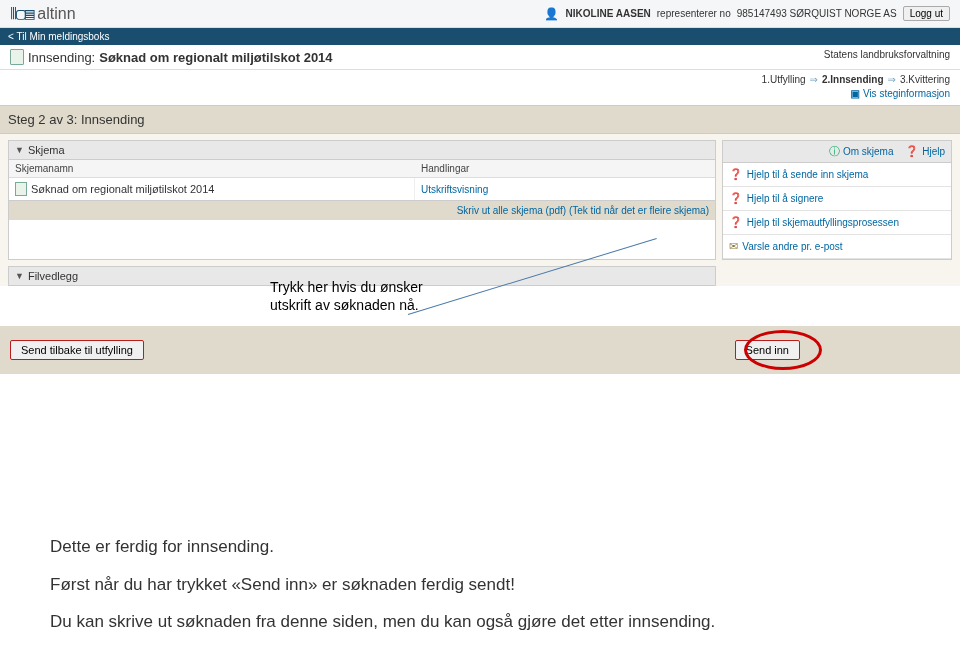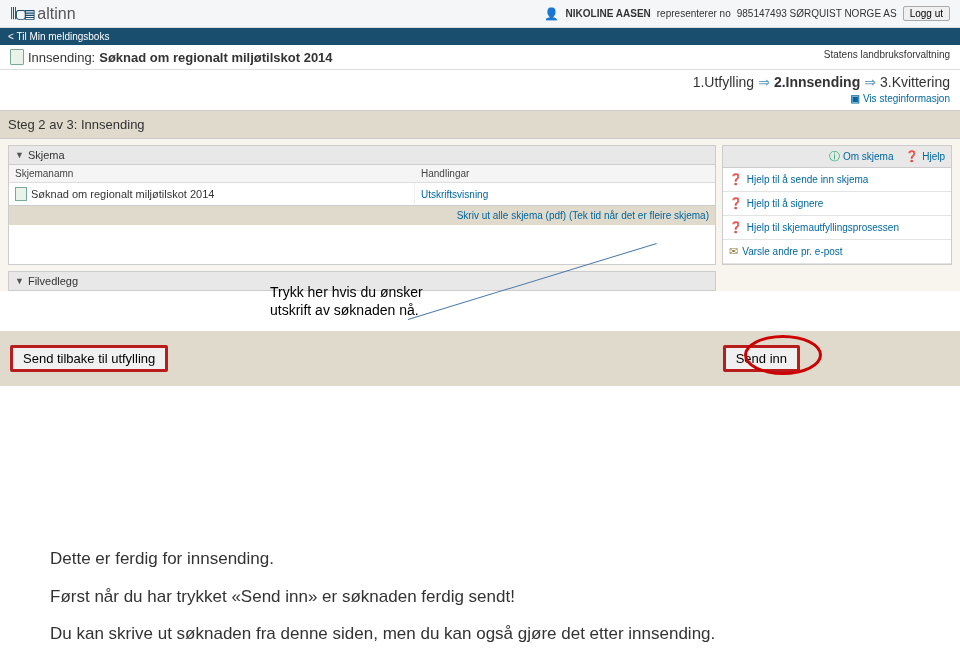--- a/index.html
+++ b/index.html
@@ -14,21 +14,21 @@
   .btn-small { background: #f0f0f0; border: 1px solid #aaa; border-radius: 2px; padding: 1px 6px; font-size: 10px; cursor: pointer; }
   
   .backbar { background: #1a4e6e; color: #fff; padding: 3px 8px; font-size: 10px; }
   .backbar a { color: #fff; text-decoration: none; }
   
   .subheader { display: flex; justify-content: space-between; padding: 4px 10px; border-bottom: 1px solid #ddd; background: #fff; }
   .sub-left { display: flex; align-items: center; gap: 4px; font-size: 13px; }
   .doc-icon { width: 14px; height: 16px; border: 1px solid #7a9; background: #eaf3ea; border-radius: 1px; }
   .sub-right { font-size: 10px; color: #333; }
   
-  .steps-row { display: flex; justify-content: flex-end; padding: 4px 10px 2px; font-size: 14px; gap: 4px; align-items: center; }
+  .steps-row { display: flex; justify-content: flex-end; padding: 4px 10px 2px; font-size: 10px; gap: 4px; align-items: center; }
   .step-arrow { color: #6aa0c2; }
   .step-active { font-weight: bold; }
   .steps-info { text-align: right; padding: 0 10px 6px; }
   .steps-info a { color: #0066a1; font-size: 10px; text-decoration: none; }
   .plus { color: #0066a1; font-weight: bold; margin-right: 3px; }
   
   .step-title { background: #dfdacb; padding: 6px 8px; font-size: 13px; border-top: 1px solid #ccc; border-bottom: 1px solid #ccc; }
   
   .main-grid { display: grid; grid-template-columns: 1fr 230px; gap: 6px; padding: 6px 8px 0; background: #f7f5ee; }
   
@@ -51,21 +51,21 @@
   .info-icon { color: #1a6; font-size: 11px; }
   .help-icon { color: #0066a1; font-size: 11px; }
   .side-item { padding: 5px 6px; font-size: 10px; border-bottom: 1px solid #e3e3e3; display: flex; align-items: center; gap: 4px; }
   .side-item a { color: #0066a1; text-decoration: none; }
   .mail-icon { color: #8a7a3a; font-size: 11px; }
   
   .filv-row { padding: 6px 8px 0; background: #f7f5ee; }
   .filv-panel { background: #e8e8e8; border: 1px solid #ccc; padding: 3px 6px; font-size: 11px; display: flex; align-items: center; gap: 4px; }
   
   .action-bar { background: #dfdacb; padding: 14px 10px; margin-top: 40px; display: flex; justify-content: space-between; align-items: center; position: relative; }
-  .btn { background: #f0f0f0; border: 3px solid #b91c1c; border-radius: 2px; padding: 3px 10px; font-size: 13px; cursor: pointer; }
+  .btn { background: #f0f0f0; border: 1px solid #b91c1c; border-radius: 2px; padding: 3px 10px; font-size: 11px; cursor: pointer; }
   
   .annotation { position: absolute; left: 270px; top: -48px; font-size: 14px; line-height: 1.3; color: #000; width: 180px; }
   
   .red-circle { position: absolute; width: 78px; height: 40px; border: 3px solid #c00; border-radius: 50%; right: 138px; top: 4px; pointer-events: none; }
   
   .pointer-line { position: absolute; width: 260px; height: 1px; background: #4a7aa8; transform-origin: left center; transform: rotate(-17deg); left: 408px; top: -12px; }
   
   .explain { padding: 160px 50px 30px; font-size: 17px; line-height: 1.5; }
   .explain p { margin-bottom: 12px; }
 </style>

